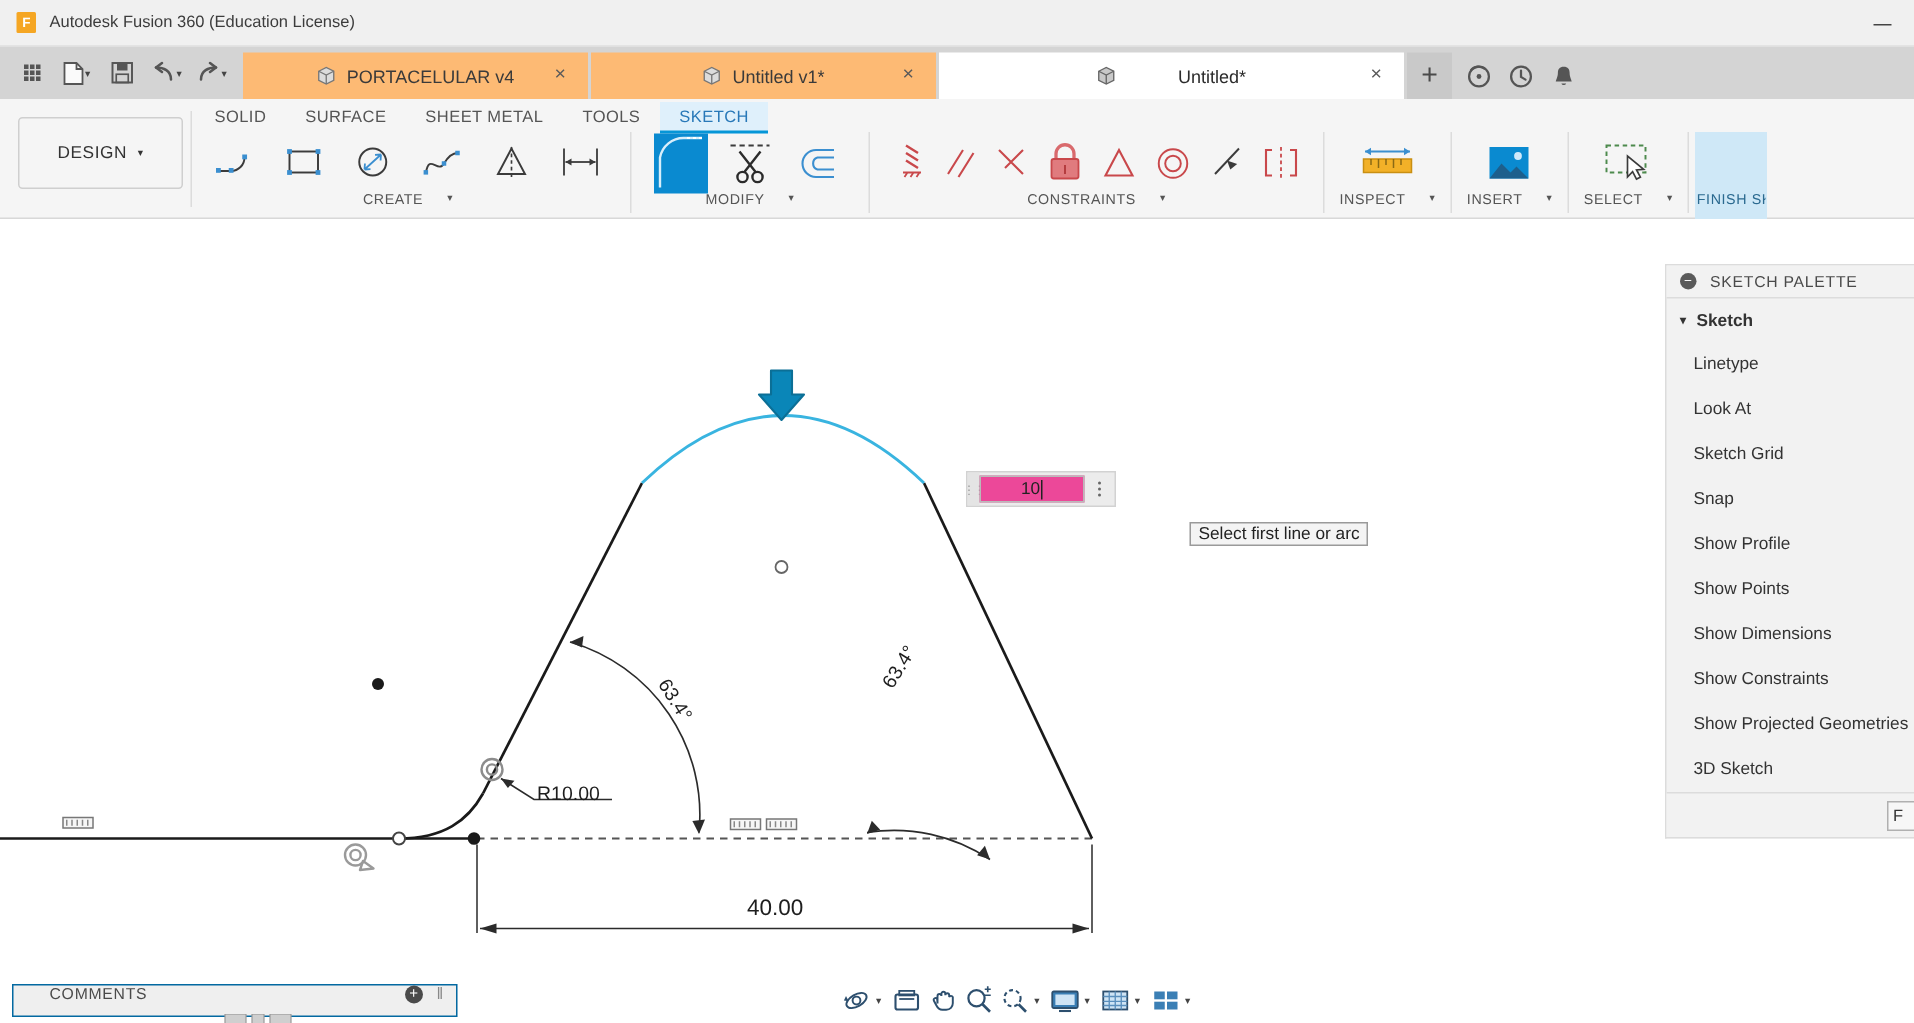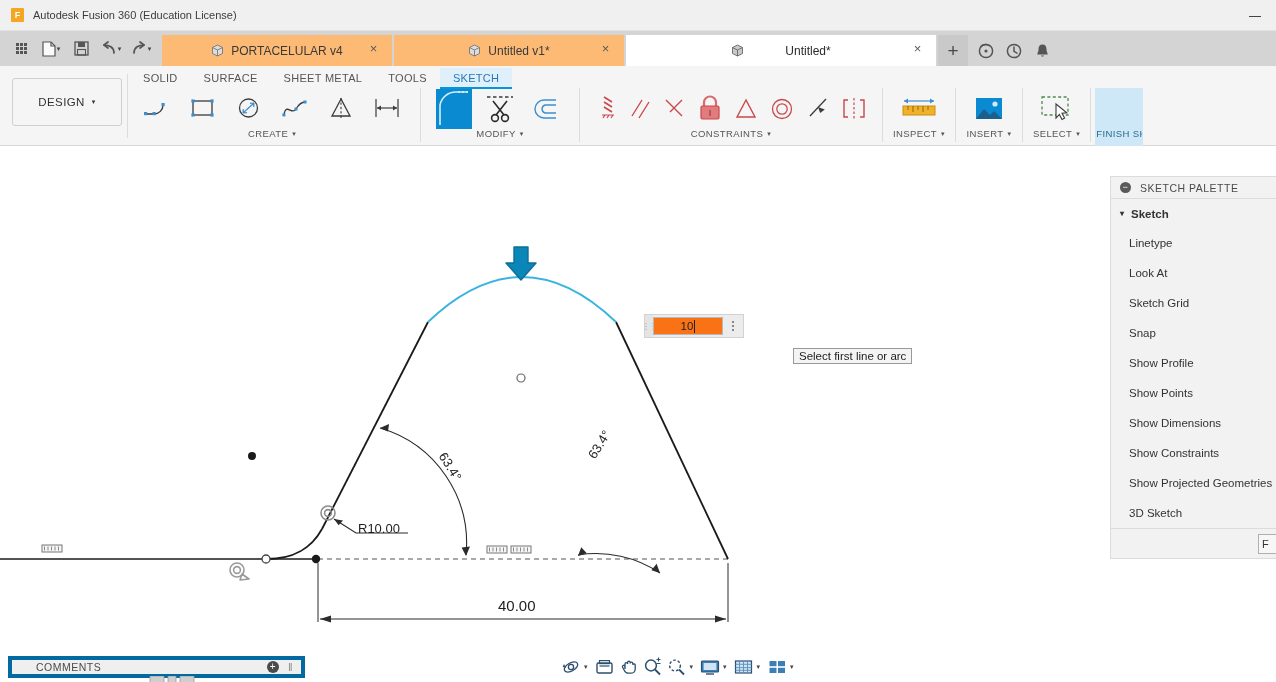--- a/index.html
+++ b/index.html
@@ -90,21 +90,21 @@
   .rtab.active {
     background:#dff0fb; color:#2878b8; border-bottom:2px solid #0696d7;
     height:21px;
   }
 
   .panels { position:absolute; left:128px; top:22px; display:flex; height:58px; }
   .panel { display:flex; flex-direction:column; align-items:center; position:relative; padding:0 6px; }
   .panel-row { display:flex; align-items:flex-start; height:42px; }
   .panel-label {
     font-size:9.5px; color:#555; letter-spacing:.4px; display:flex;
-    align-items:center; gap:4px; margin-top:-2px;
+    align-items:flex-start; gap:16px; margin-top:-2px;
   }
   .panel-label .pcaret{ font-size:7px; }
   .panel-div { width:1px; background:#dcdcdc; height:54px; align-self:flex-start; margin:0 4px; }
   .tool {
     width:46px; height:42px; display:flex; align-items:center;
     justify-content:center; cursor:default;
   }
 
   
   .browser {
@@ -134,21 +134,21 @@
   .trow:not(.root) .tlabel { background:#ececec; }
   .radio-dot {
     width:13px;height:13px;border:1.5px solid #555;border-radius:50%;
     margin-left:6px; position:relative;
   }
   .radio-dot::after{content:"";position:absolute;left:3px;top:3px;width:5px;height:5px;background:#555;border-radius:50%;}
 
   
   .comments {
     position:absolute; left:8px; top:656px; width:297px; height:22px;
-    background:#efefef; border:4px solid #0369a1; display:flex; align-items:center;
+    background:#efefef; border:1px solid #0369a1; display:flex; align-items:flex-start;
     font-size:10.5px; color:#4a4a4a; letter-spacing:.5px;
   }
   .comments .ctext { margin-left:24px; }
   .comments .plus {
     position:absolute; right:22px; width:12px; height:12px; border-radius:50%;
     background:#4a4a4a; color:#fff; font-size:10px; line-height:11px; text-align:center;
   }
   .comments .grip { position:absolute; right:8px; font-size:11px; color:#888; }
   .timeline-peek {
     position:absolute; left:140px; top:676px; width:70px; height:6px;
@@ -163,21 +163,21 @@
 
   
   .value-box {
     position:absolute; left:644px; top:314px; height:24px;
     display:flex; align-items:stretch; background:#ececec;
     border:1px solid #d2d2d2;
   }
   .vb-grip { width:8px; background:#e4e4e4; display:flex; align-items:center; justify-content:center;}
   .vb-grip span{ font-size:8px; color:#999; letter-spacing:-1px;}
   .vb-input {
-    width:70px; background:#f97316; border:1px solid #b9b9b9; margin:2px 0;
+    width:70px; background:#ec4899; border:1px solid #b9b9b9; margin:2px 0;
     font-family:"Liberation Sans", sans-serif; font-size:11.5px; color:#222;
     text-align:center; outline:none; display:flex; align-items:center; justify-content:center;
     position:relative;
   }
   .caret { display:inline-block; width:1px; height:13px; background:#222; margin-left:1px; }
   .vb-dots { width:20px; display:flex; align-items:center; justify-content:center; }
   .vb-dots i { display:block; width:2px; height:2px; background:#666; border-radius:50%; margin:1px 0;}
   .vb-dots div{display:flex;flex-direction:column;}
 
   .tooltip {

